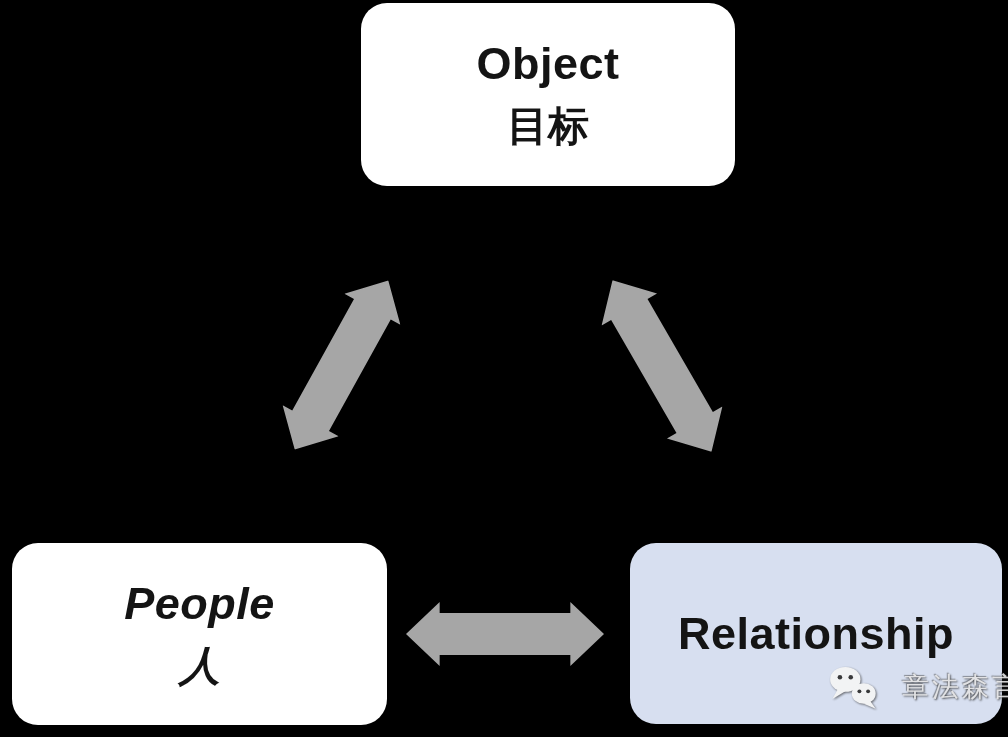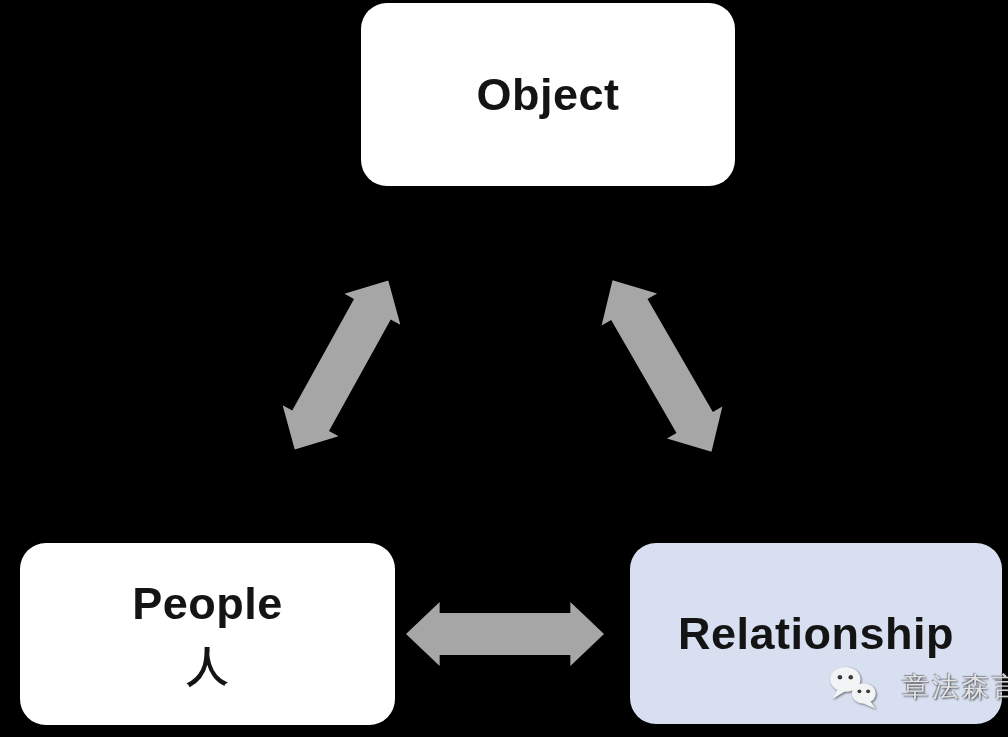--- a/index.html
+++ b/index.html
@@ -28,21 +28,21 @@
     font-weight: 700;
     line-height: 63px;
     letter-spacing: 0.5px;
   }
   .node .label-zh {
     font-size: 41px;
     font-weight: 700;
     line-height: 62px;
   }
   .node-object        { left: 318px; top: 3px;   width: 374px; height: 183px; margin-left: 43px; }
-  .node-people        { left: 20px;   top: 543px; width: 375px; height: 182px; }
+  .node-people        { left: 12px;   top: 543px; width: 375px; height: 182px; font-style: italic; }
   .node-relationship  { left: 630px; top: 543px; width: 372px; height: 181px; }
 
   .arrow {
     position: absolute;
   }
   .arrow svg { display: block; width: 100%; height: 100%; }
   .arrow-object-people {
     left: 245px; top: 333px; width: 193px; height: 64px;
     transform: rotate(-61deg);
   }
@@ -72,20 +72,21 @@
   }
   .wm-icon { filter: drop-shadow(1px 1px 1px rgba(40,40,40,0.7)); }
 </style>
 </head>
 <body>
 
 <div class="canvas" style="background: rgb(0, 0, 0);">
 
   <div class="node node-object" style="background-color: rgb(255, 255, 255); color: rgb(20, 20, 20);">
     <div class="label-en">Object</div>
+    <div class="label-zh">目标</div>
   </div>
 
   <div class="node node-people" style="background-color: rgb(255, 255, 255); color: rgb(20, 20, 20);">
     <div class="label-en">People</div>
     <div class="label-zh">人</div>
   </div>
 
   <div class="node node-relationship" style="background-color: rgb(215, 223, 240); color: rgb(20, 20, 20);">
     <div class="label-en">Relationship</div>
   </div>

